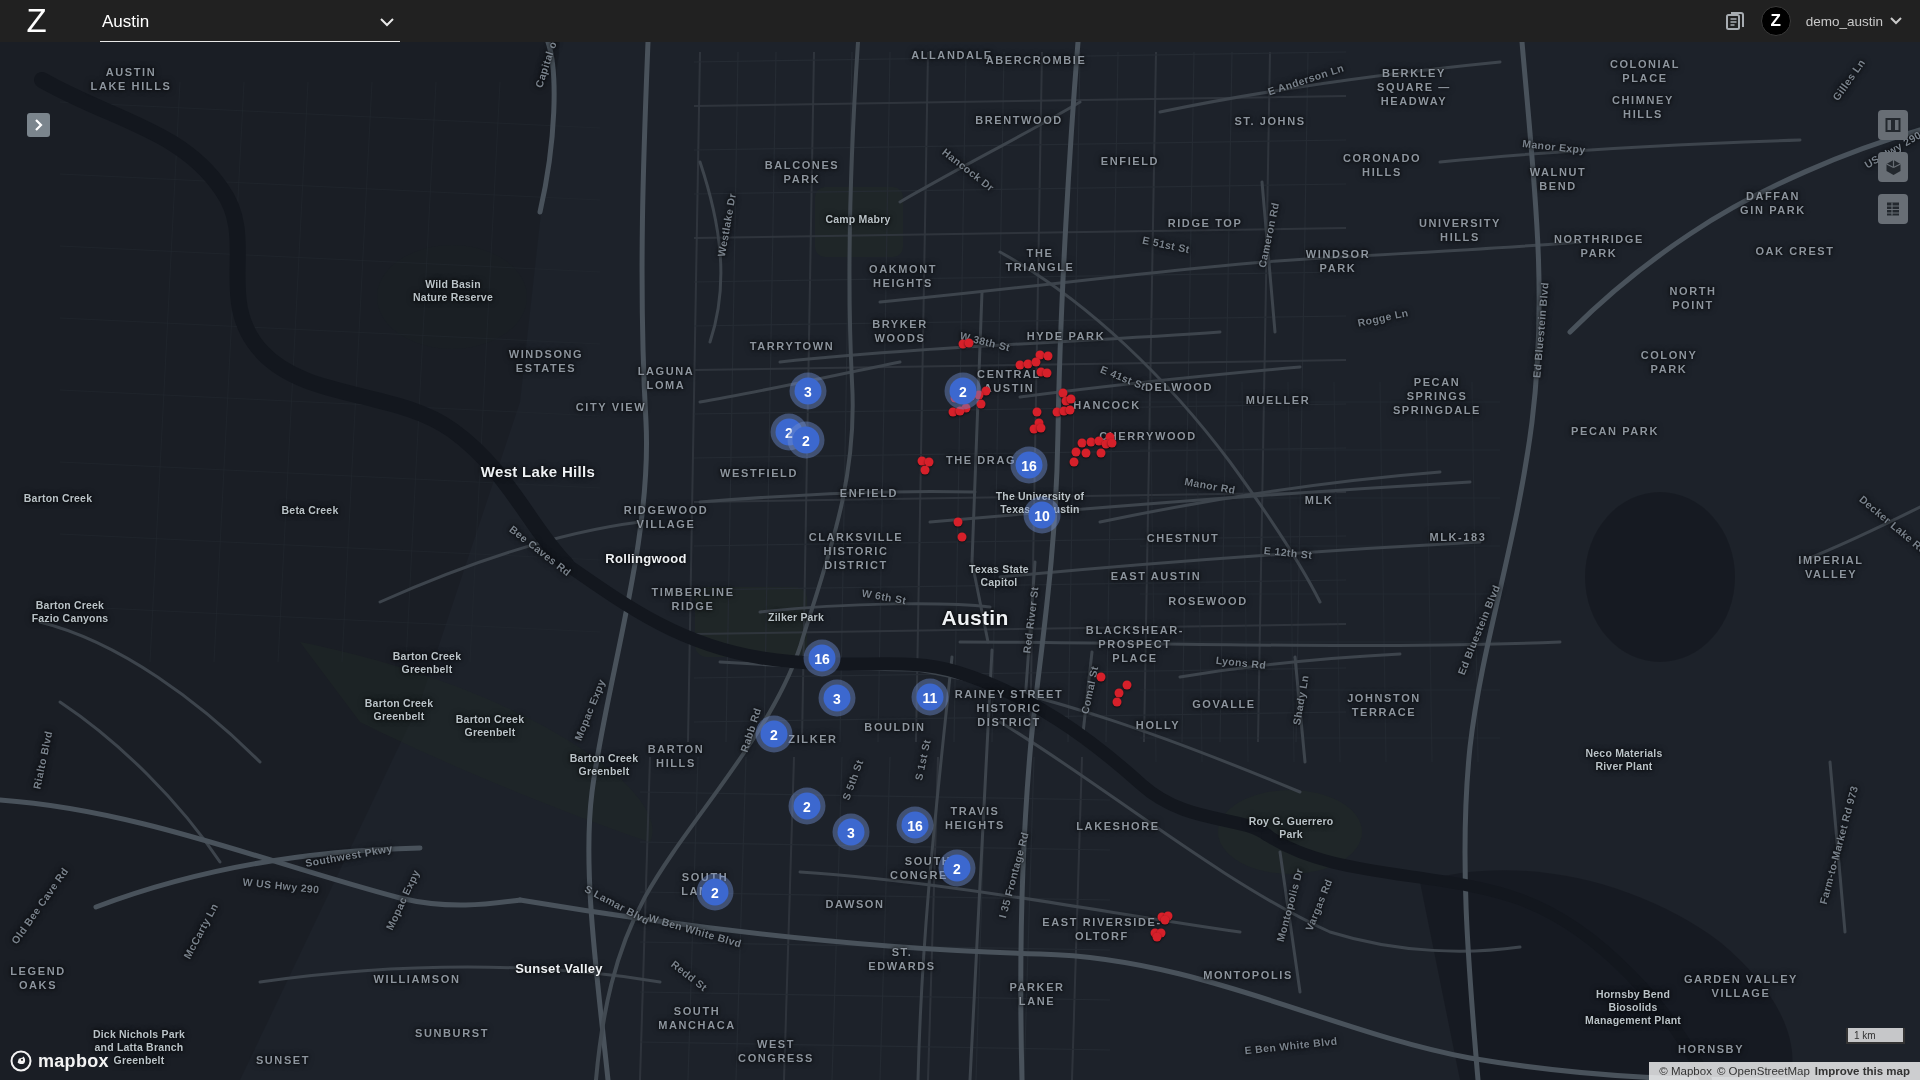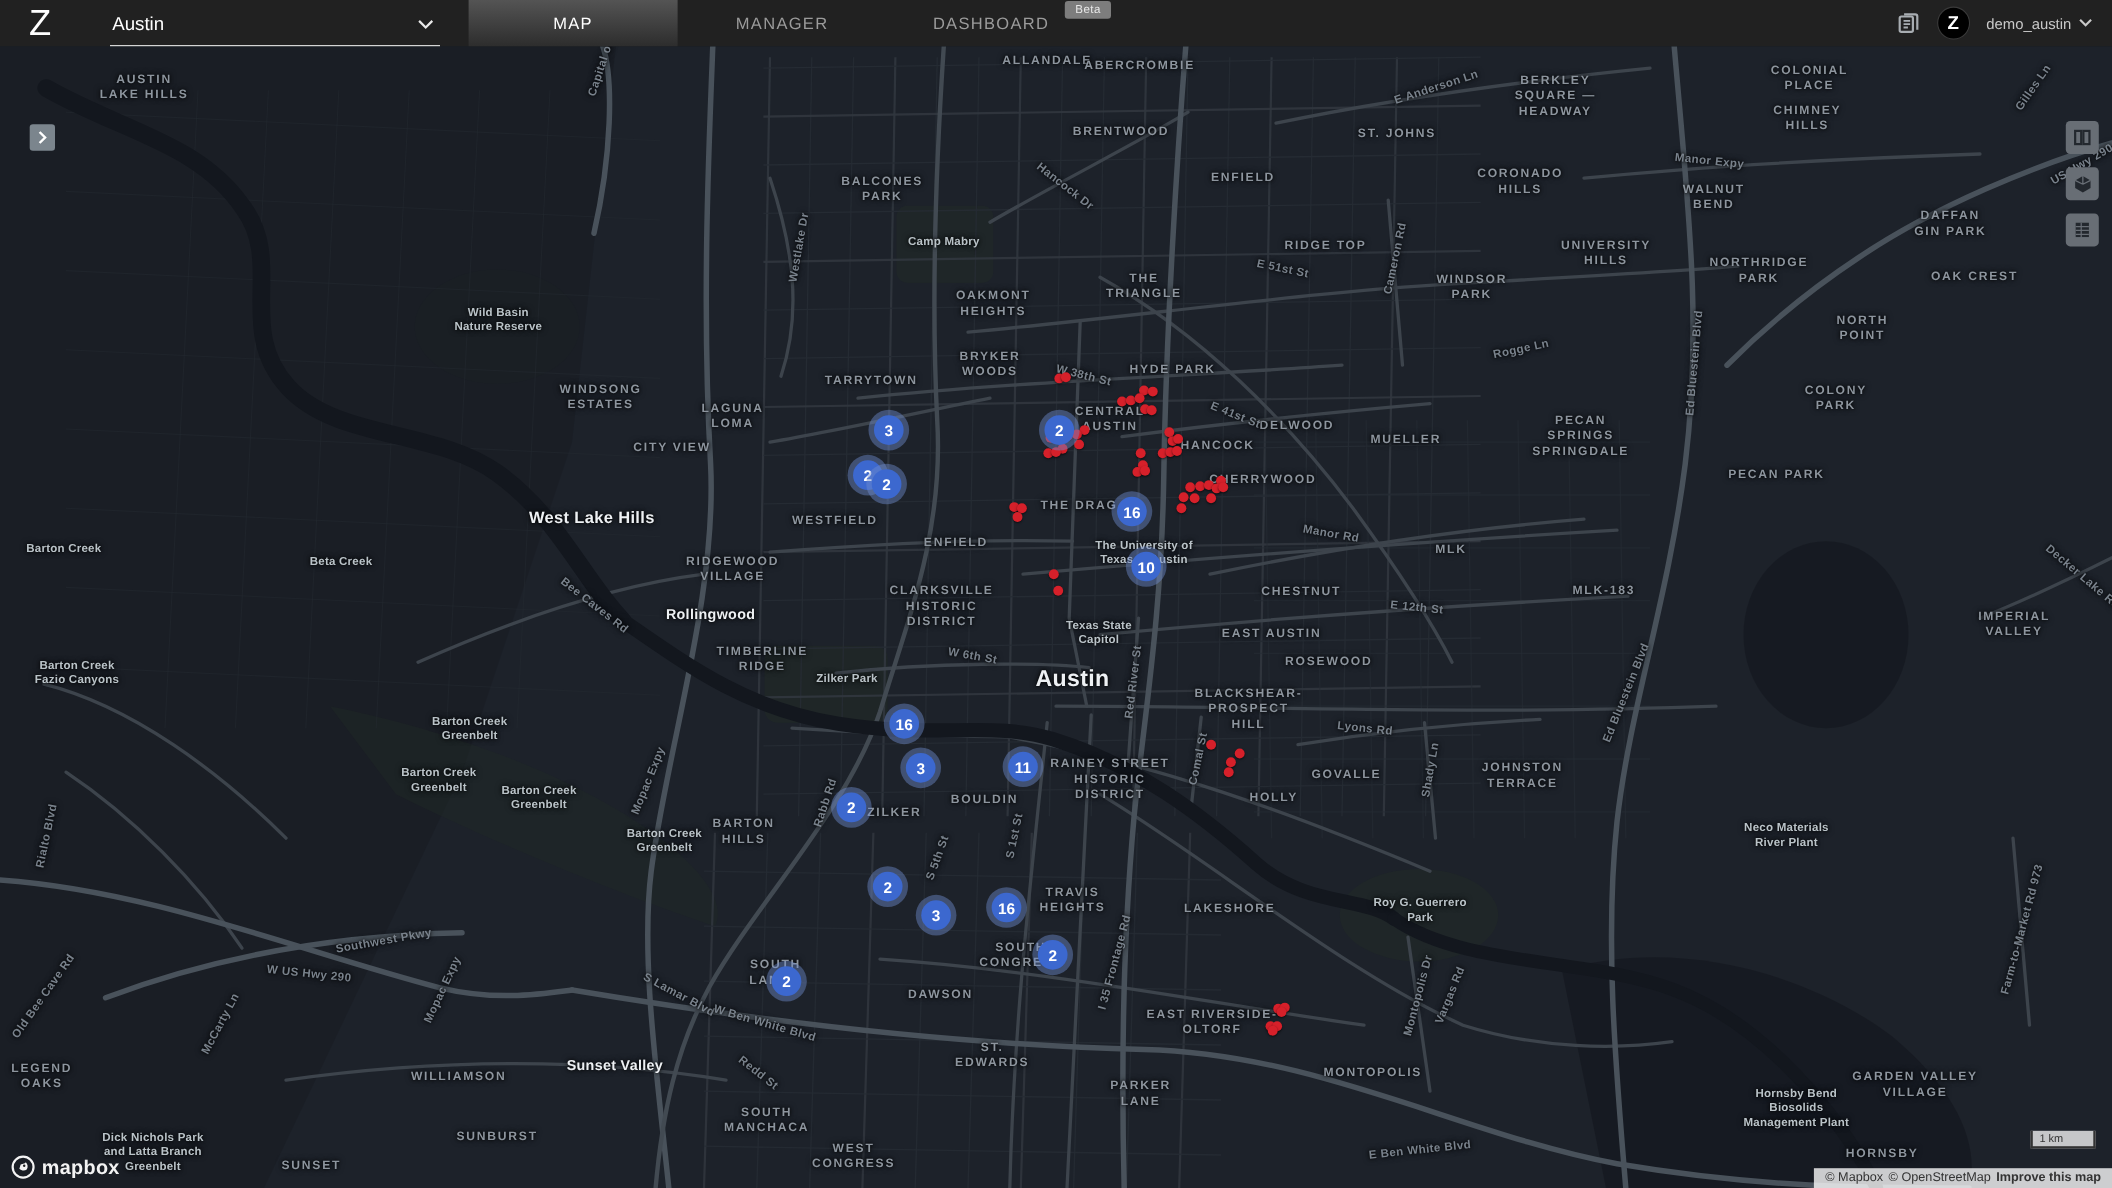--- a/index.html
+++ b/index.html
@@ -68,32 +68,20 @@
   <header>
     <div class="logo">Z</div>
 
     <div class="city-select">
       <span>Austin</span>
       <svg width="14" height="9" viewBox="0 0 14 9">
           <path d="M1 1l6 6 6-6" stroke="#fff" stroke-width="2" fill="none"></path>
         </svg>
     </div>
 
-    <nav class="tabs">
-      <div class="tab active">
-          <span>MAP</span>
-        </div>
-      <div class="tab">
-          <span>MANAGER</span>
-        </div>
-      <div class="tab">
-        <span>DASHBOARD</span>
-        <span class="beta">Beta</span>
-      </div>
-    </nav>
 
     <div class="nav-right">
       <span class="reports-btn">
         <svg width="22" height="22" viewBox="0 0 22 22">
           <rect x="3" y="5" width="12" height="14" rx="1.5" fill="none" stroke="#a8adb2" stroke-width="2"></rect>
           <path d="M7 3h10a2 2 0 0 1 2 2v12" fill="none" stroke="#a8adb2" stroke-width="2"></path>
           <path d="M6.5 9h6M6.5 12h6M6.5 15h4" stroke="#a8adb2" stroke-width="1.6"></path>
         </svg>
       </span>
       <div class="avatar">Z</div>
@@ -325,21 +313,21 @@
 VALLEY</div>
         <div class="lbl lbl-hood" style="left: 856px; top: 510px;">CLARKSVILLE
 HISTORIC
 DISTRICT</div>
         <div class="lbl lbl-hood" style="left: 1156px; top: 535px;">EAST AUSTIN</div>
         <div class="lbl lbl-hood" style="left: 1208px; top: 560px;">ROSEWOOD</div>
         <div class="lbl lbl-hood" style="left: 693px; top: 558px;">TIMBERLINE
 RIDGE</div>
         <div class="lbl lbl-hood" style="left: 1135px; top: 603px;">BLACKSHEAR-
 PROSPECT
-HILL</div>
+PLACE</div>
         <div class="lbl lbl-hood" style="left: 1224px; top: 663px;">GOVALLE</div>
         <div class="lbl lbl-hood" style="left: 1384px; top: 664px;">JOHNSTON
 TERRACE</div>
         <div class="lbl lbl-hood" style="left: 1009px; top: 667px;">RAINEY STREET
 HISTORIC
 DISTRICT</div>
         <div class="lbl lbl-hood" style="left: 895px; top: 686px;">BOULDIN</div>
         <div class="lbl lbl-hood" style="left: 813px; top: 698px;">ZILKER</div>
         <div class="lbl lbl-hood" style="left: 1158px; top: 684px;">HOLLY</div>
         <div class="lbl lbl-hood" style="left: 676px; top: 715px;">BARTON
@@ -383,21 +371,21 @@
         <div class="lbl lbl-park" style="left: 70px; top: 570px;">Barton Creek
 Fazio Canyons</div>
         <div class="lbl lbl-park" style="left: 427px; top: 621px;">Barton Creek
 Greenbelt</div>
         <div class="lbl lbl-park" style="left: 399px; top: 668px;">Barton Creek
 Greenbelt</div>
         <div class="lbl lbl-park" style="left: 490px; top: 684px;">Barton Creek
 Greenbelt</div>
         <div class="lbl lbl-park" style="left: 604px; top: 723px;">Barton Creek
 Greenbelt</div>
-        <div class="lbl lbl-park" style="left: 770px; top: 576px;">Zilker Park</div>
+        <div class="lbl lbl-park" style="left: 796px; top: 576px;">Zilker Park</div>
         <div class="lbl lbl-park" style="left: 1040px; top: 461px;">The University of
 Texas at Austin</div>
         <div class="lbl lbl-park" style="left: 999px; top: 534px;">Texas State
 Capitol</div>
         <div class="lbl lbl-park" style="left: 1291px; top: 786px;">Roy G. Guerrero
 Park</div>
         <div class="lbl lbl-park" style="left: 1624px; top: 718px;">Neco Materials
 River Plant</div>
         <div class="lbl lbl-park" style="left: 1633px; top: 966px;">Hornsby Bend
 Biosolids

